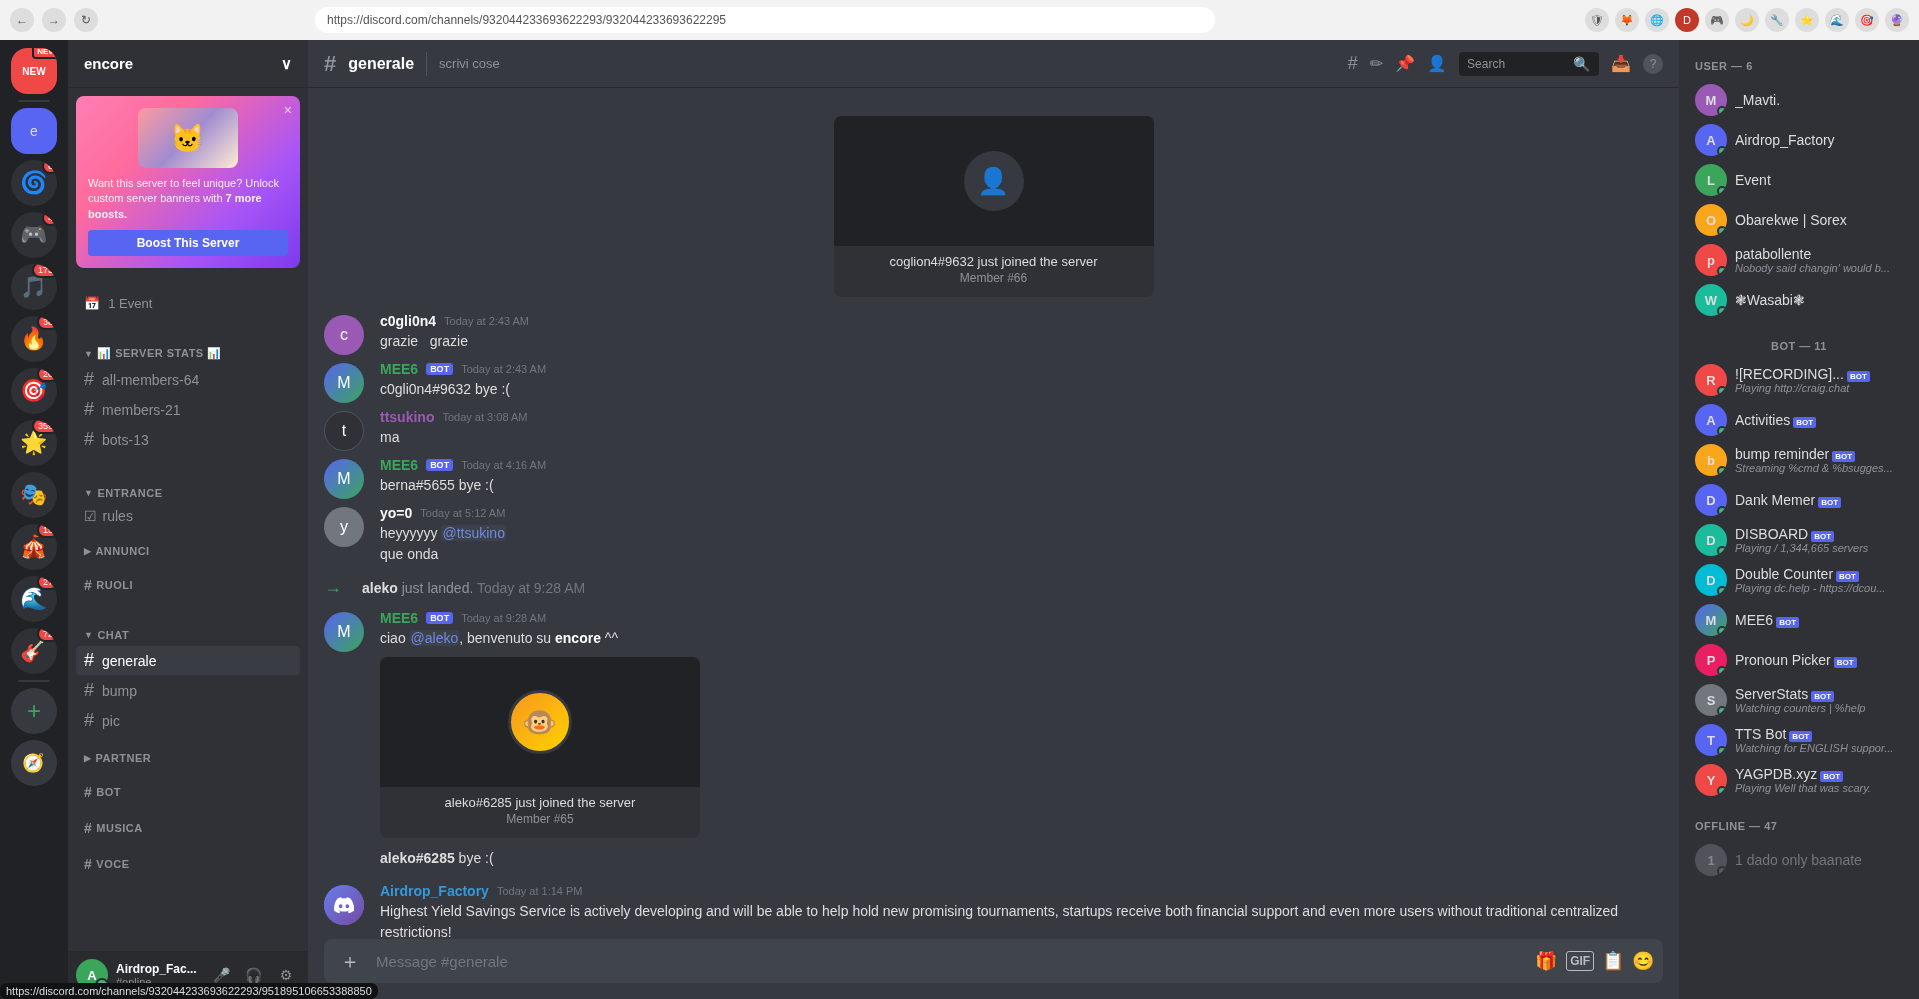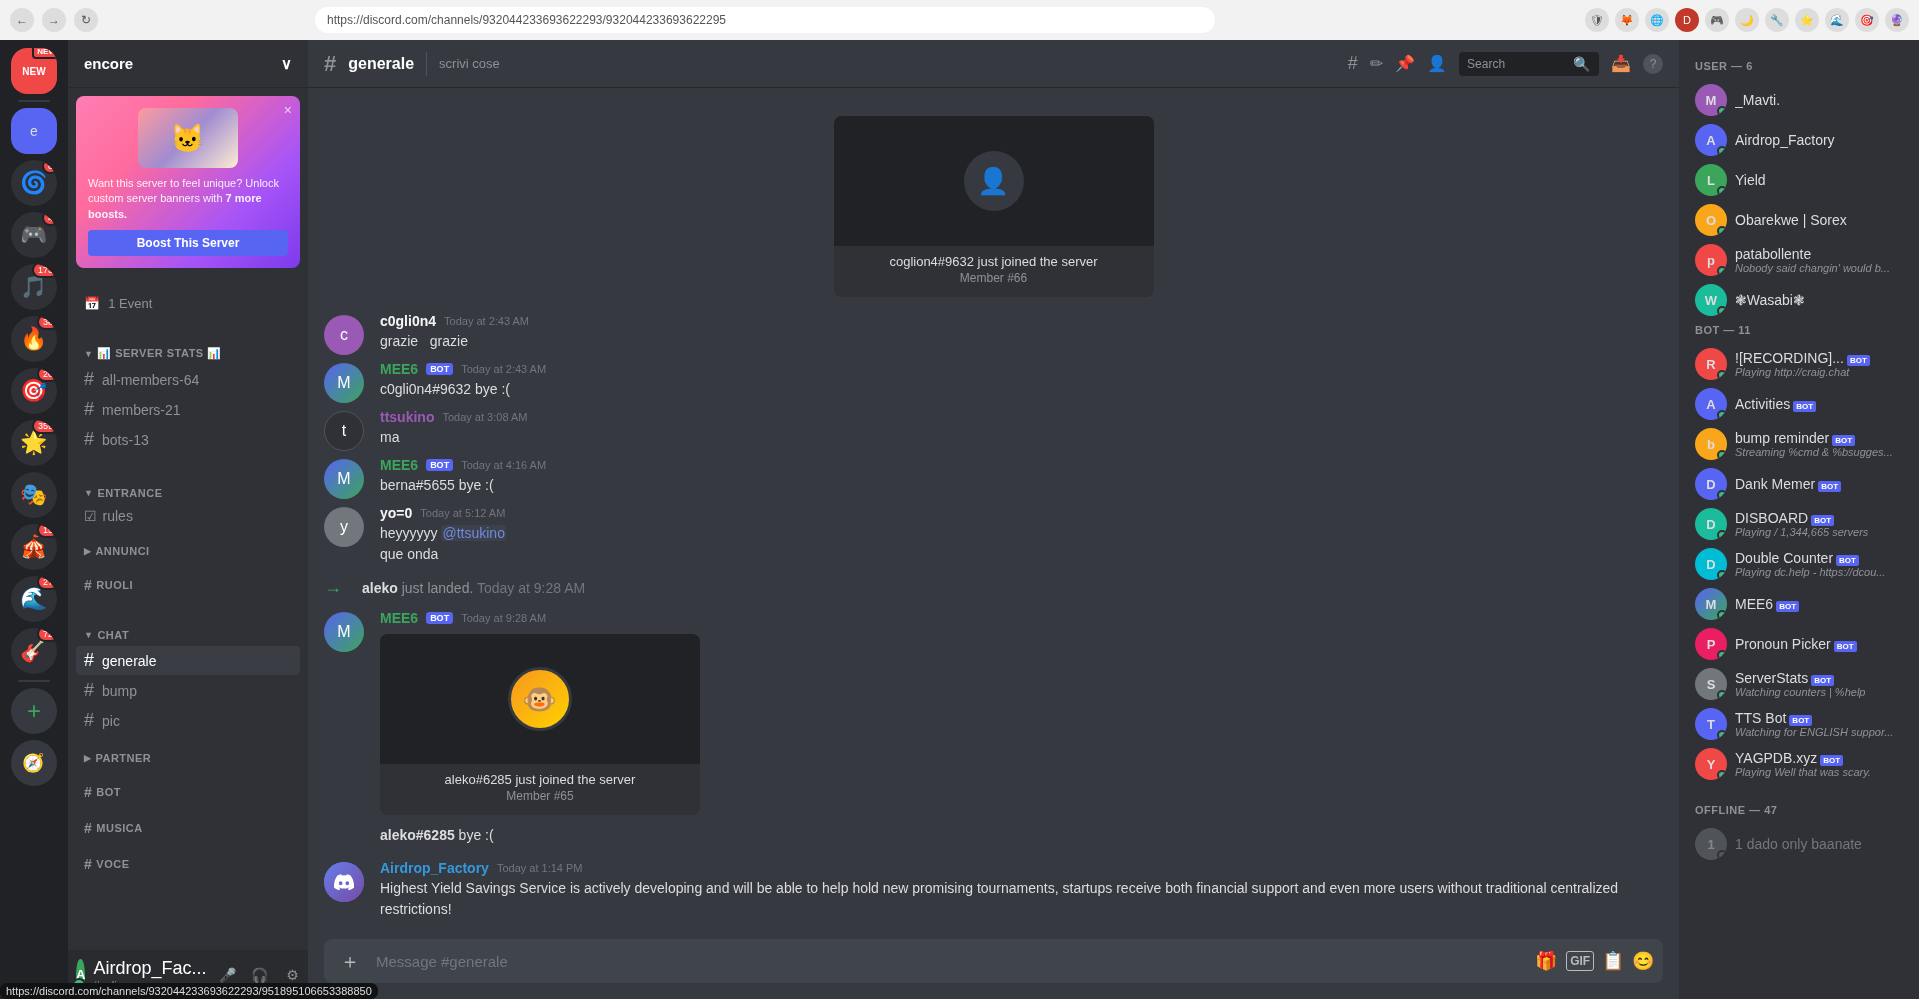--- a/index.html
+++ b/index.html
@@ -222,21 +222,21 @@
       position: relative;
     }
     .user-panel-avatar::after {
       content: '';
       position: absolute; bottom: -1px; right: -1px;
       width: 10px; height: 10px;
       background: #43b581;
       border-radius: 50%;
       border: 2px solid #292b2f;
     }
-    .user-panel-name { font-size: 18px; font-weight: 400; color: white; }
+    .user-panel-name { font-size: 12px; font-weight: 700; color: white; }
     .user-panel-tag { font-size: 11px; color: #8e9297; }
     .user-panel-icons { margin-left: auto; display: flex; gap: 4px; }
     .panel-icon-btn {
       width: 28px; height: 28px;
       border-radius: 4px;
       background: transparent;
       color: #8e9297;
       cursor: pointer;
       display: flex; align-items: center; justify-content: center;
       font-size: 14px;
@@ -849,20 +849,21 @@
       </div>
 
       <div class="message-group">
         <div class="message-avatar" style="background:linear-gradient(135deg,#5865f2,#3ba55c)">M</div>
         <div class="message-content">
           <div class="message-header">
             <span class="message-author bot-color">MEE6</span>
             <span class="bot-badge">BOT</span>
             <span class="message-timestamp">Today at 9:28 AM</span>
           </div>
+          <div class="message-text">ciao <span class="mention">@aleko</span>, benvenuto su <strong>encore</strong> ^^</div>
 
           <div class="join-card" style="margin-top:8px;">
             <div class="join-card-image">
               <div style="width:64px;height:64px;border-radius:50%;background:linear-gradient(135deg,#f7971e,#ffd200);display:flex;align-items:center;justify-content:center;font-size:28px;border:3px solid #36393f;">🐵</div>
             </div>
             <div class="join-card-body">
               <div class="join-card-text">aleko#6285 just joined the server</div>
               <div class="join-card-sub">Member #65</div>
             </div>
           </div>
@@ -928,21 +929,21 @@
       <div class="member-info">
         <div class="member-name member-name-wrap">Airdrop_Factory</div>
       </div>
     </div>
 
     <div class="member-item">
       <div class="member-avatar av-green">L
         <span class="member-status-dot status-online"></span>
       </div>
       <div class="member-info">
-        <div class="member-name member-name-wrap">Yield</div>
+        <div class="member-name member-name-wrap">Event</div>
       </div>
     </div>
 
     <div class="member-item">
       <div class="member-avatar av-orange">O
         <span class="member-status-dot status-online"></span>
       </div>
       <div class="member-info">
         <div class="member-name member-name-wrap">Obarekwe | Sorex</div>
       </div>
@@ -960,21 +961,21 @@
 
     <div class="member-item">
       <div class="member-avatar av-cyan">W
         <span class="member-status-dot status-online"></span>
       </div>
       <div class="member-info">
         <div class="member-name member-name-wrap">❃Wasabi❃</div>
       </div>
     </div>
 
-    <div class="members-category" style="margin-top:0;">BOT — 11</div>
+    <div class="members-category" style="margin-top:16px;text-align:center;">BOT — 11</div>
 
     <div class="member-item">
       <div class="member-avatar av-red">R
         <span class="member-status-dot status-online"></span>
       </div>
       <div class="member-info">
         <div class="member-name member-name-wrap">![RECORDING]...<span class="bot-tag-small">BOT</span></div>
         <div class="member-sub">Playing http://craig.chat</div>
       </div>
     </div>

